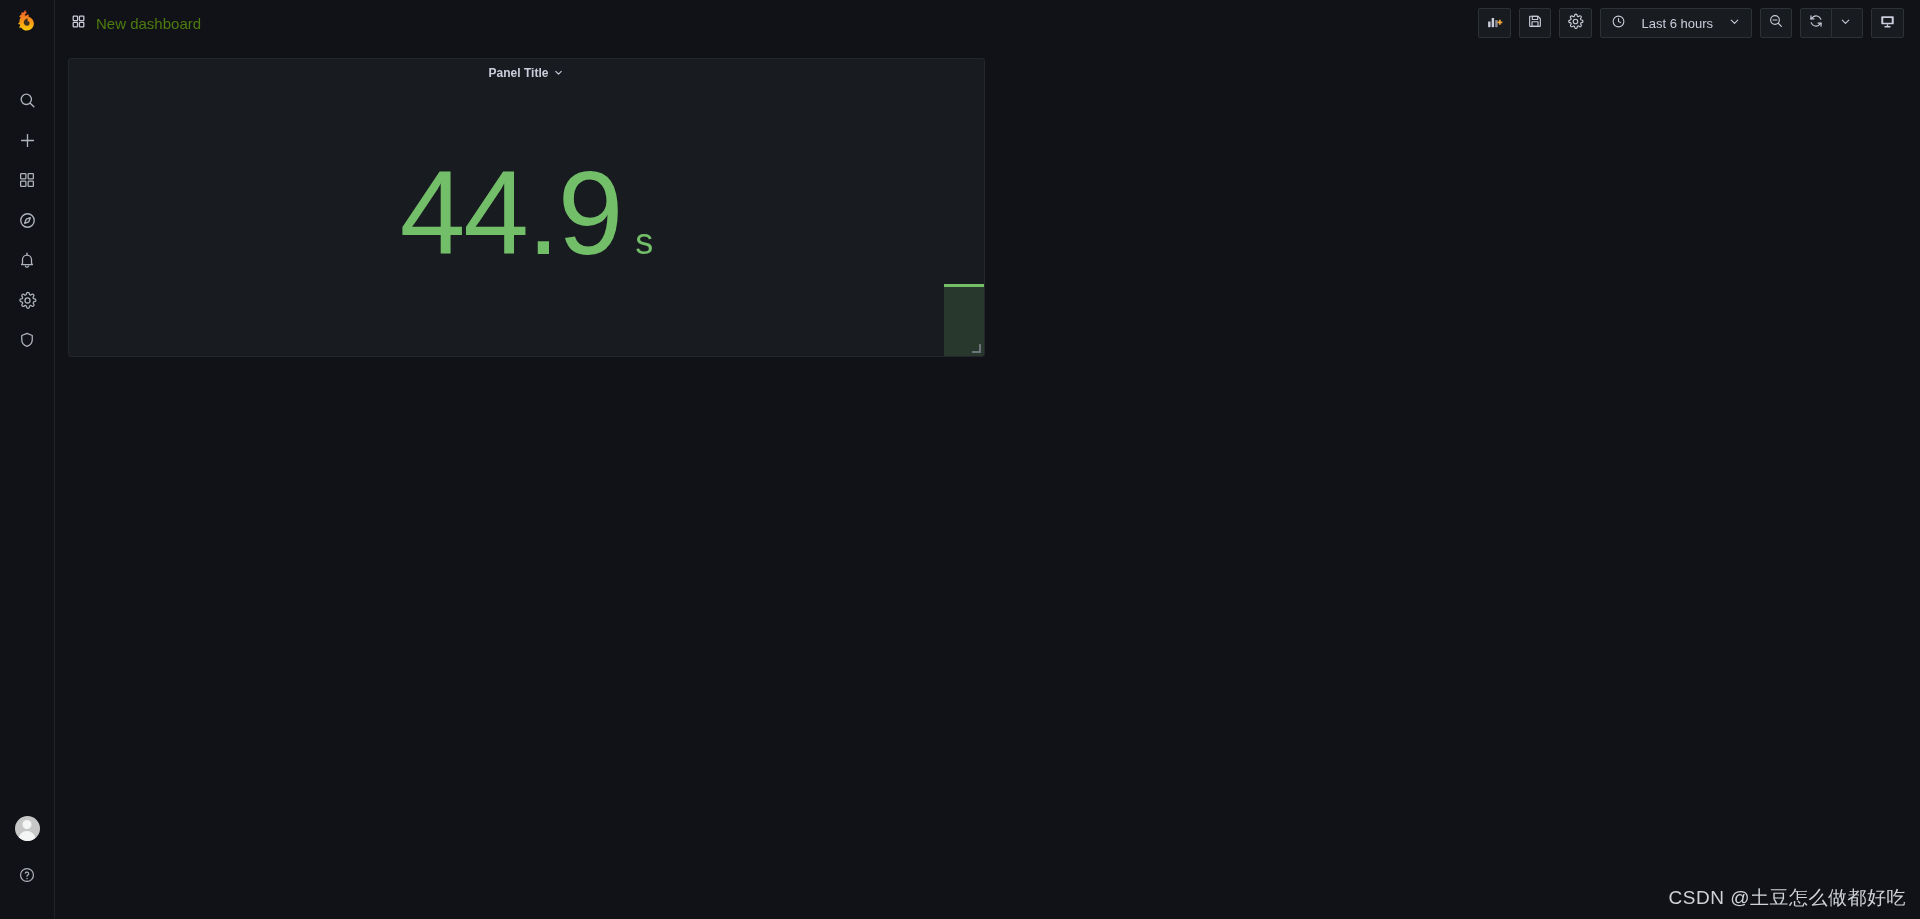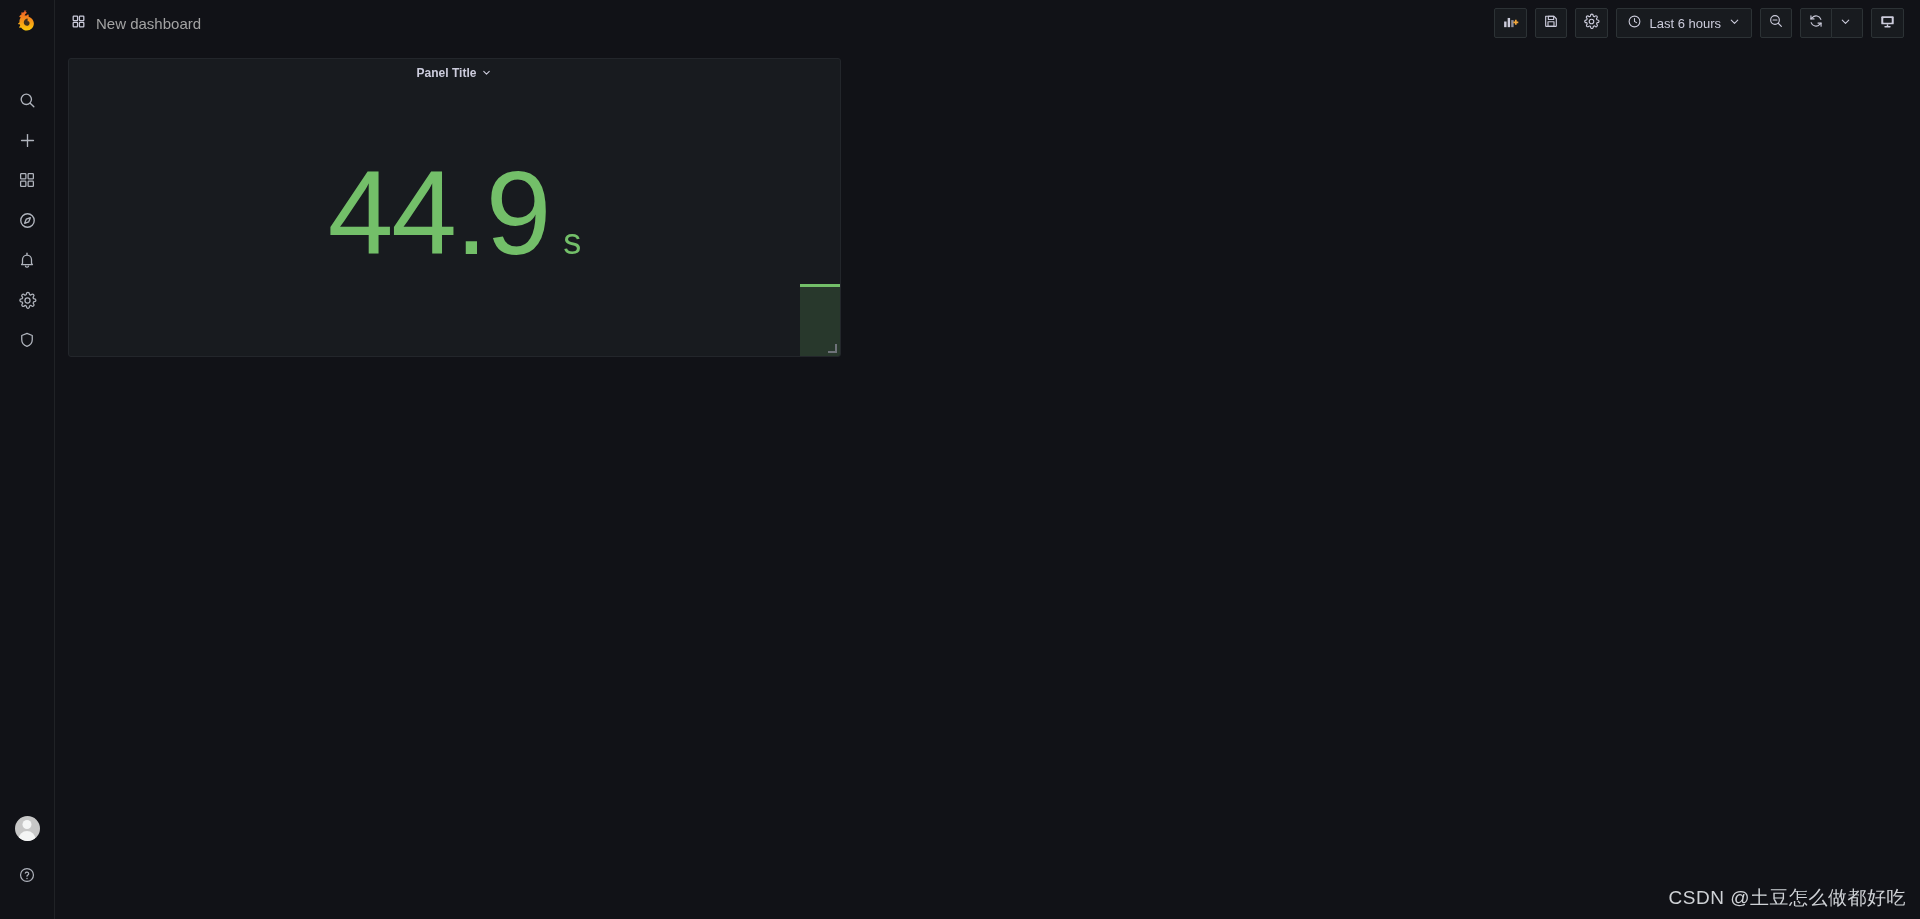--- a/index.html
+++ b/index.html
@@ -46,41 +46,41 @@
 
   
   #topbar{
     position:absolute; left:55px; top:0; right:0; height:46px;
     display:flex; align-items:center;
   }
   #dash-title-wrap{
     display:flex; align-items:center; gap:10px;
     padding-left:16px; color:#ccccdc;
   }
-  #dash-title{ font-size:15px; color:#a3a3a3; }
+  #dash-title{ font-size:15px; color:#4d7c0f; }
   #toolbar{
     margin-left:auto; display:flex; align-items:center; gap:8px;
     padding-right:16px;
   }
   .tb-btn{
     height:30px; min-width:31px; padding:0 7px;
     background:#181b1f; border:1px solid #2c3235; border-radius:2px;
-    display:flex; align-items:center; gap:7px;
+    display:flex; align-items:center; gap:15px;
     color:#ccccdc; cursor:pointer;
   }
   .tb-group{ display:flex; align-items:center; }
   .tb-group .tb-btn{ border-radius:0; border-left-width:0; }
   .tb-group .tb-btn:first-child{ border-radius:2px 0 0 2px; border-left-width:1px; }
   .tb-group .tb-btn:last-child{ border-radius:0 2px 2px 0; }
   #time-picker{ padding:0 10px; font-size:13px; }
   #time-picker .tp-label{ color:#ccccdc; font-size:13px; }
 
   
   #panel{
-    position:absolute; left:68px; top:58px; width:773px; height:299px;
+    position:absolute; left:68px; top:58px; width:917px; height:299px;
     background:#181b1f;
     border:1px solid #23262b;
     border-radius:3px;
     overflow:hidden;
   }
   #panel-header{
     height:28px; display:flex; align-items:center; justify-content:center;
     gap:5px; cursor:pointer;
   }
   #panel-title{

